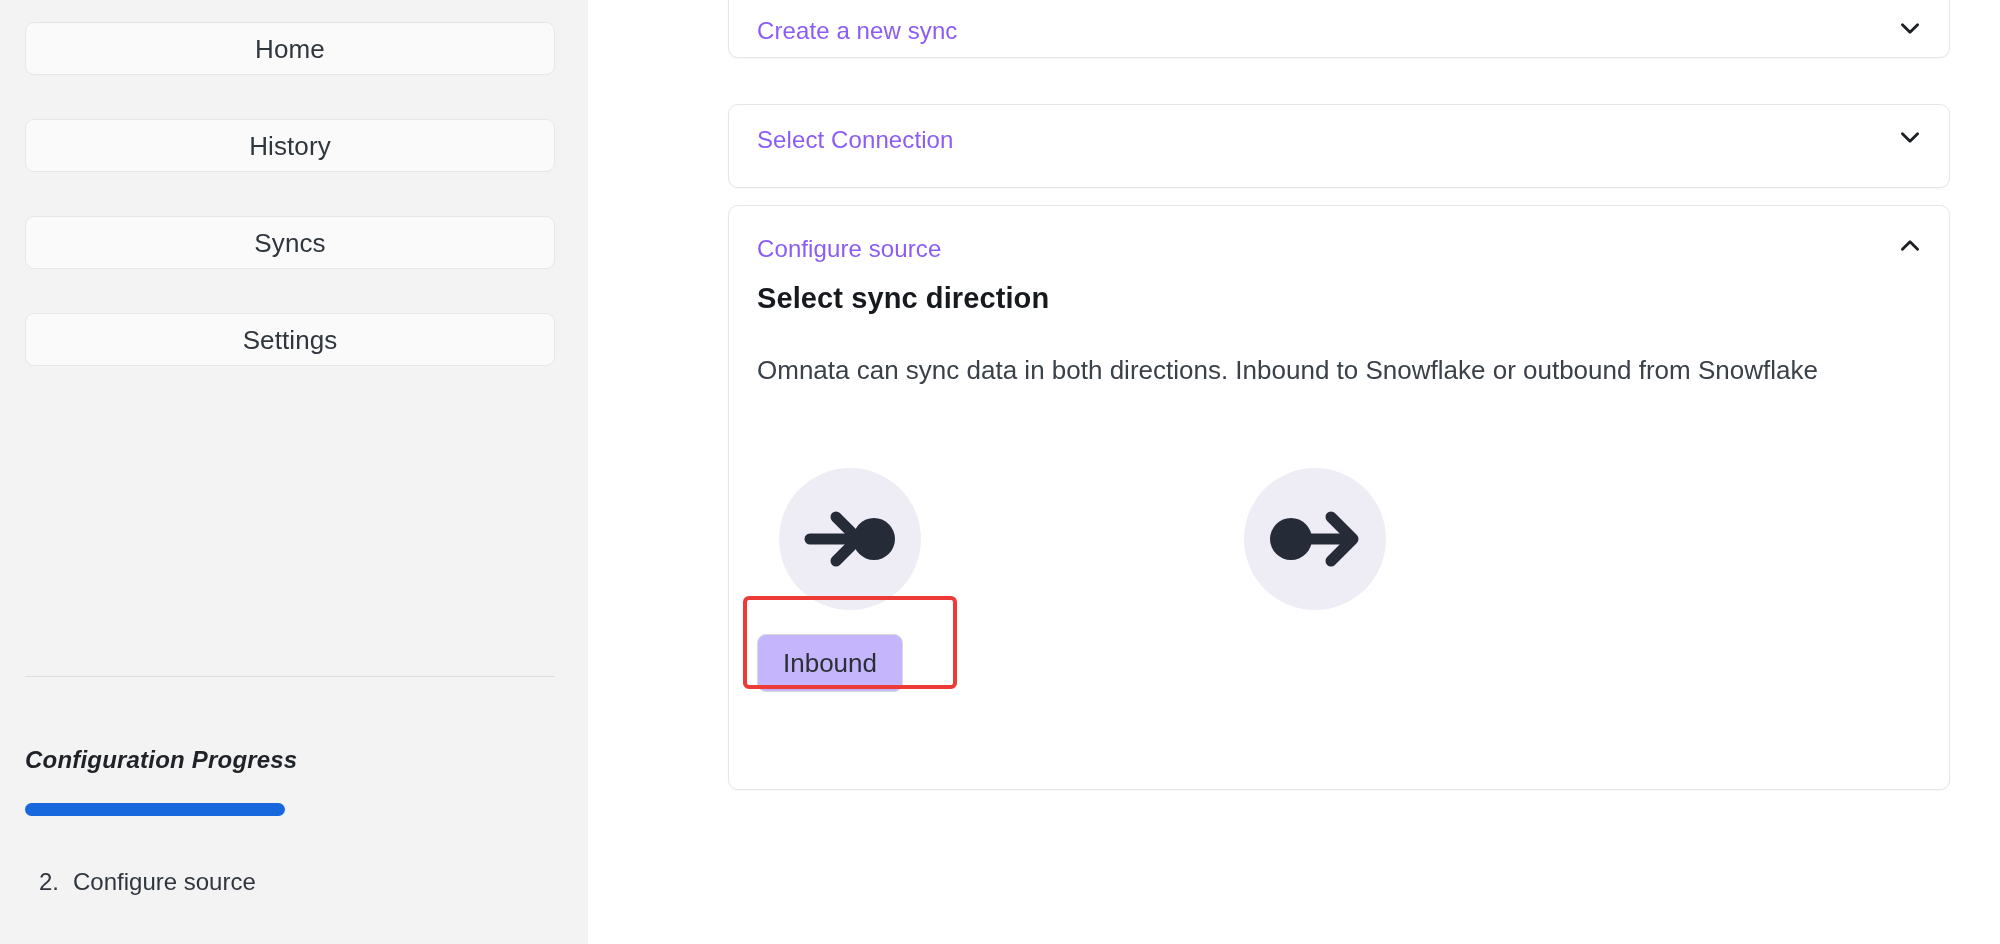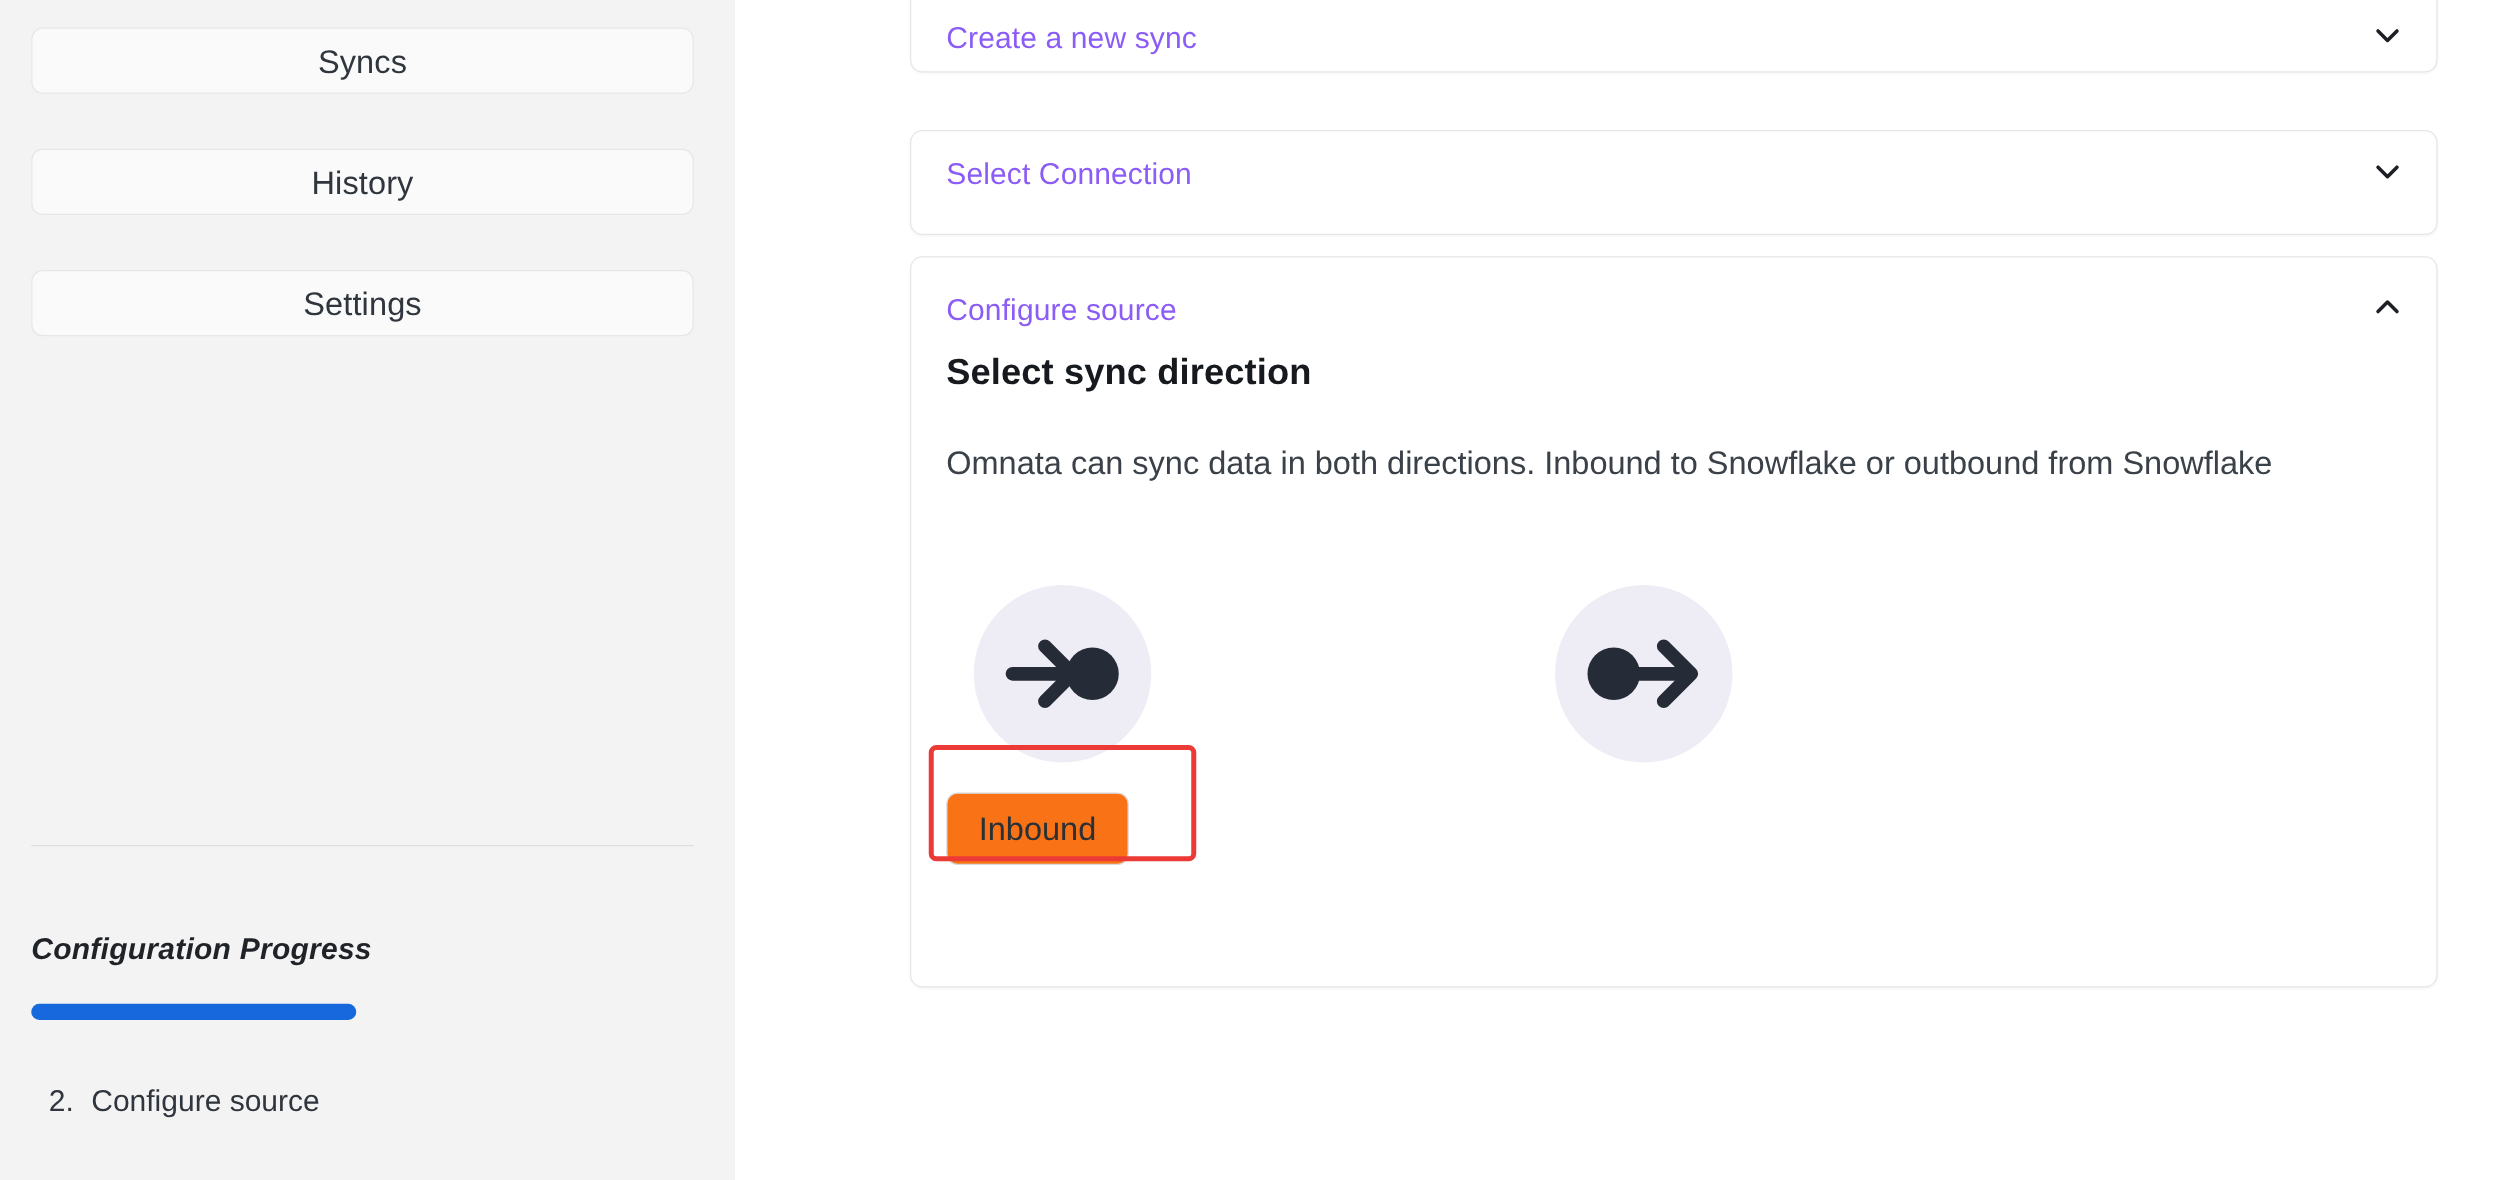--- a/index.html
+++ b/index.html
@@ -210,21 +210,21 @@
     margin-left: 22px;
   }
   .dir-circle svg { display: block; }
 
   .dir-btn {
     margin-top: 24px;
     display: inline-block;
     height: 58px;
     line-height: 56px;
     padding: 0 25px;
-    background: #f97316;
+    background: #c4b5fd;
     border: 1px solid #d8dade;
     border-radius: 9px;
     font-size: 26px;
     color: #2b3036;
     cursor: pointer;
     box-sizing: border-box;
     white-space: nowrap;
   }
   .dir-btn-wrap { position: relative; display: inline-block; }
 
@@ -242,22 +242,23 @@
   }
 </style>
 </head>
 <body>
 
 <div id="app">
 
   <div id="sidebar">
 
     <div class="nav-list">
+      <div class="nav-btn">Home</div>
+      <div class="nav-btn">History</div>
       <div class="nav-btn">Syncs</div>
-      <div class="nav-btn">History</div>
       <div class="nav-btn">Settings</div>
     </div>
 
     <div class="sidebar-divider"></div>
 
     <div class="progress-title">Configuration Progress</div>
 
     <div class="progress-track">
       <div class="progress-fill" id="progress-fill" style="width: 49%; background: rgb(22, 104, 220);"></div>
     </div>

